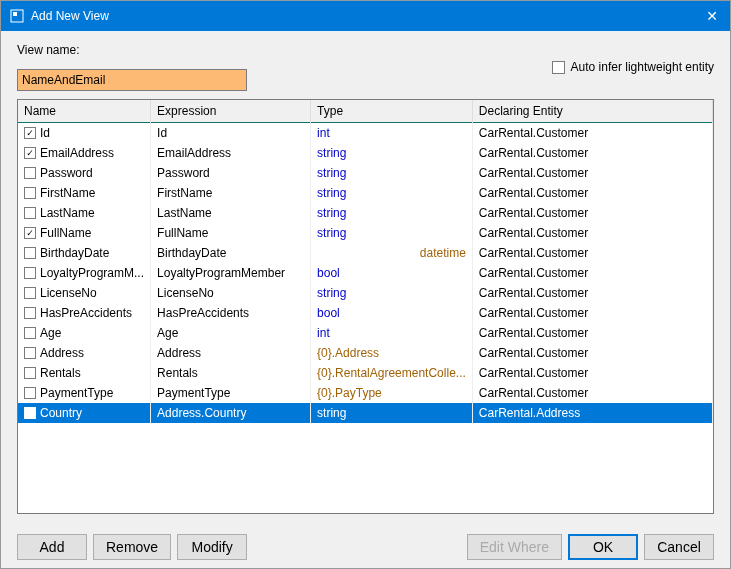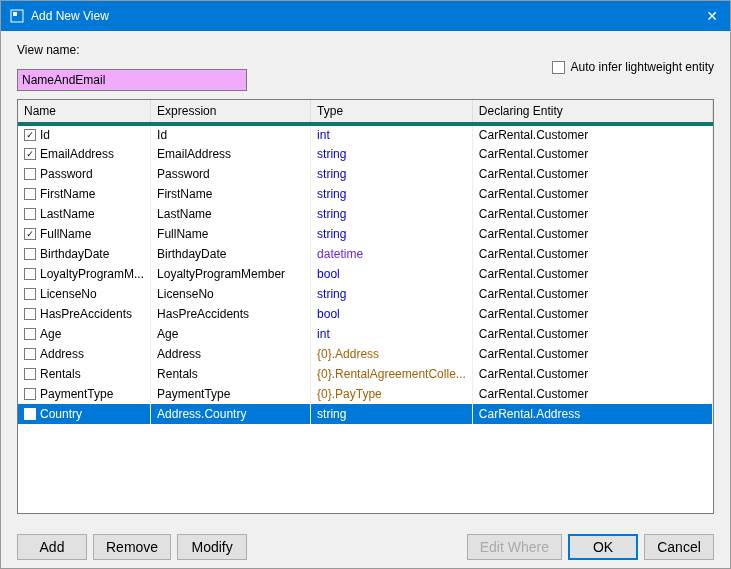--- a/index.html
+++ b/index.html
@@ -79,21 +79,21 @@
     .label {
       font-size: 12px;
       color: #000;
     }
     .view-name-input {
       width: 230px;
       height: 22px;
       border: 1px solid #7a7a7a;
       padding: 2px 4px;
       font-size: 12px;
-      background: #f0abfc;
+      background: #fdba74;
       outline: none;
     }
     .auto-infer-row {
       display: flex;
       align-items: center;
       gap: 6px;
       padding-left: 16px;
     }
     .checkbox {
       width: 13px;
@@ -116,21 +116,21 @@
       border: 1px solid #7a7a7a;
       background: white;
       overflow-y: auto;
     }
     table {
       width: 100%;
       border-collapse: collapse;
     }
     thead tr {
       background: #f5f5f5;
-      border-bottom: 4px solid #0f766e;
+      border-bottom: 1px solid #0f766e;
     }
     thead th {
       text-align: left;
       padding: 4px 6px;
       font-weight: normal;
       font-size: 12px;
       border-right: 1px solid #ddd;
       color: #000;
     }
     tbody tr {
@@ -172,21 +172,21 @@
     }
     .selected .row-checkbox {
       border-color: white;
     }
     .col-name { width: 130px; }
     .col-expression { width: 160px; }
     .col-type { width: 110px; }
     .col-declaring { width: auto; }
     .type-int { color: #0000cc; }
     .type-string { color: #0000cc; }
-    .type-datetime { color: #6d28d9; }
+    .type-datetime { color: #a16207; text-align: right; }
     .type-bool { color: #0000cc; }
     .type-obj { color: #a16207; }
     .dialog-footer {
       padding: 8px 16px;
       display: flex;
       align-items: center;
       justify-content: space-between;
       flex-shrink: 0;
     }
     .footer-left {

